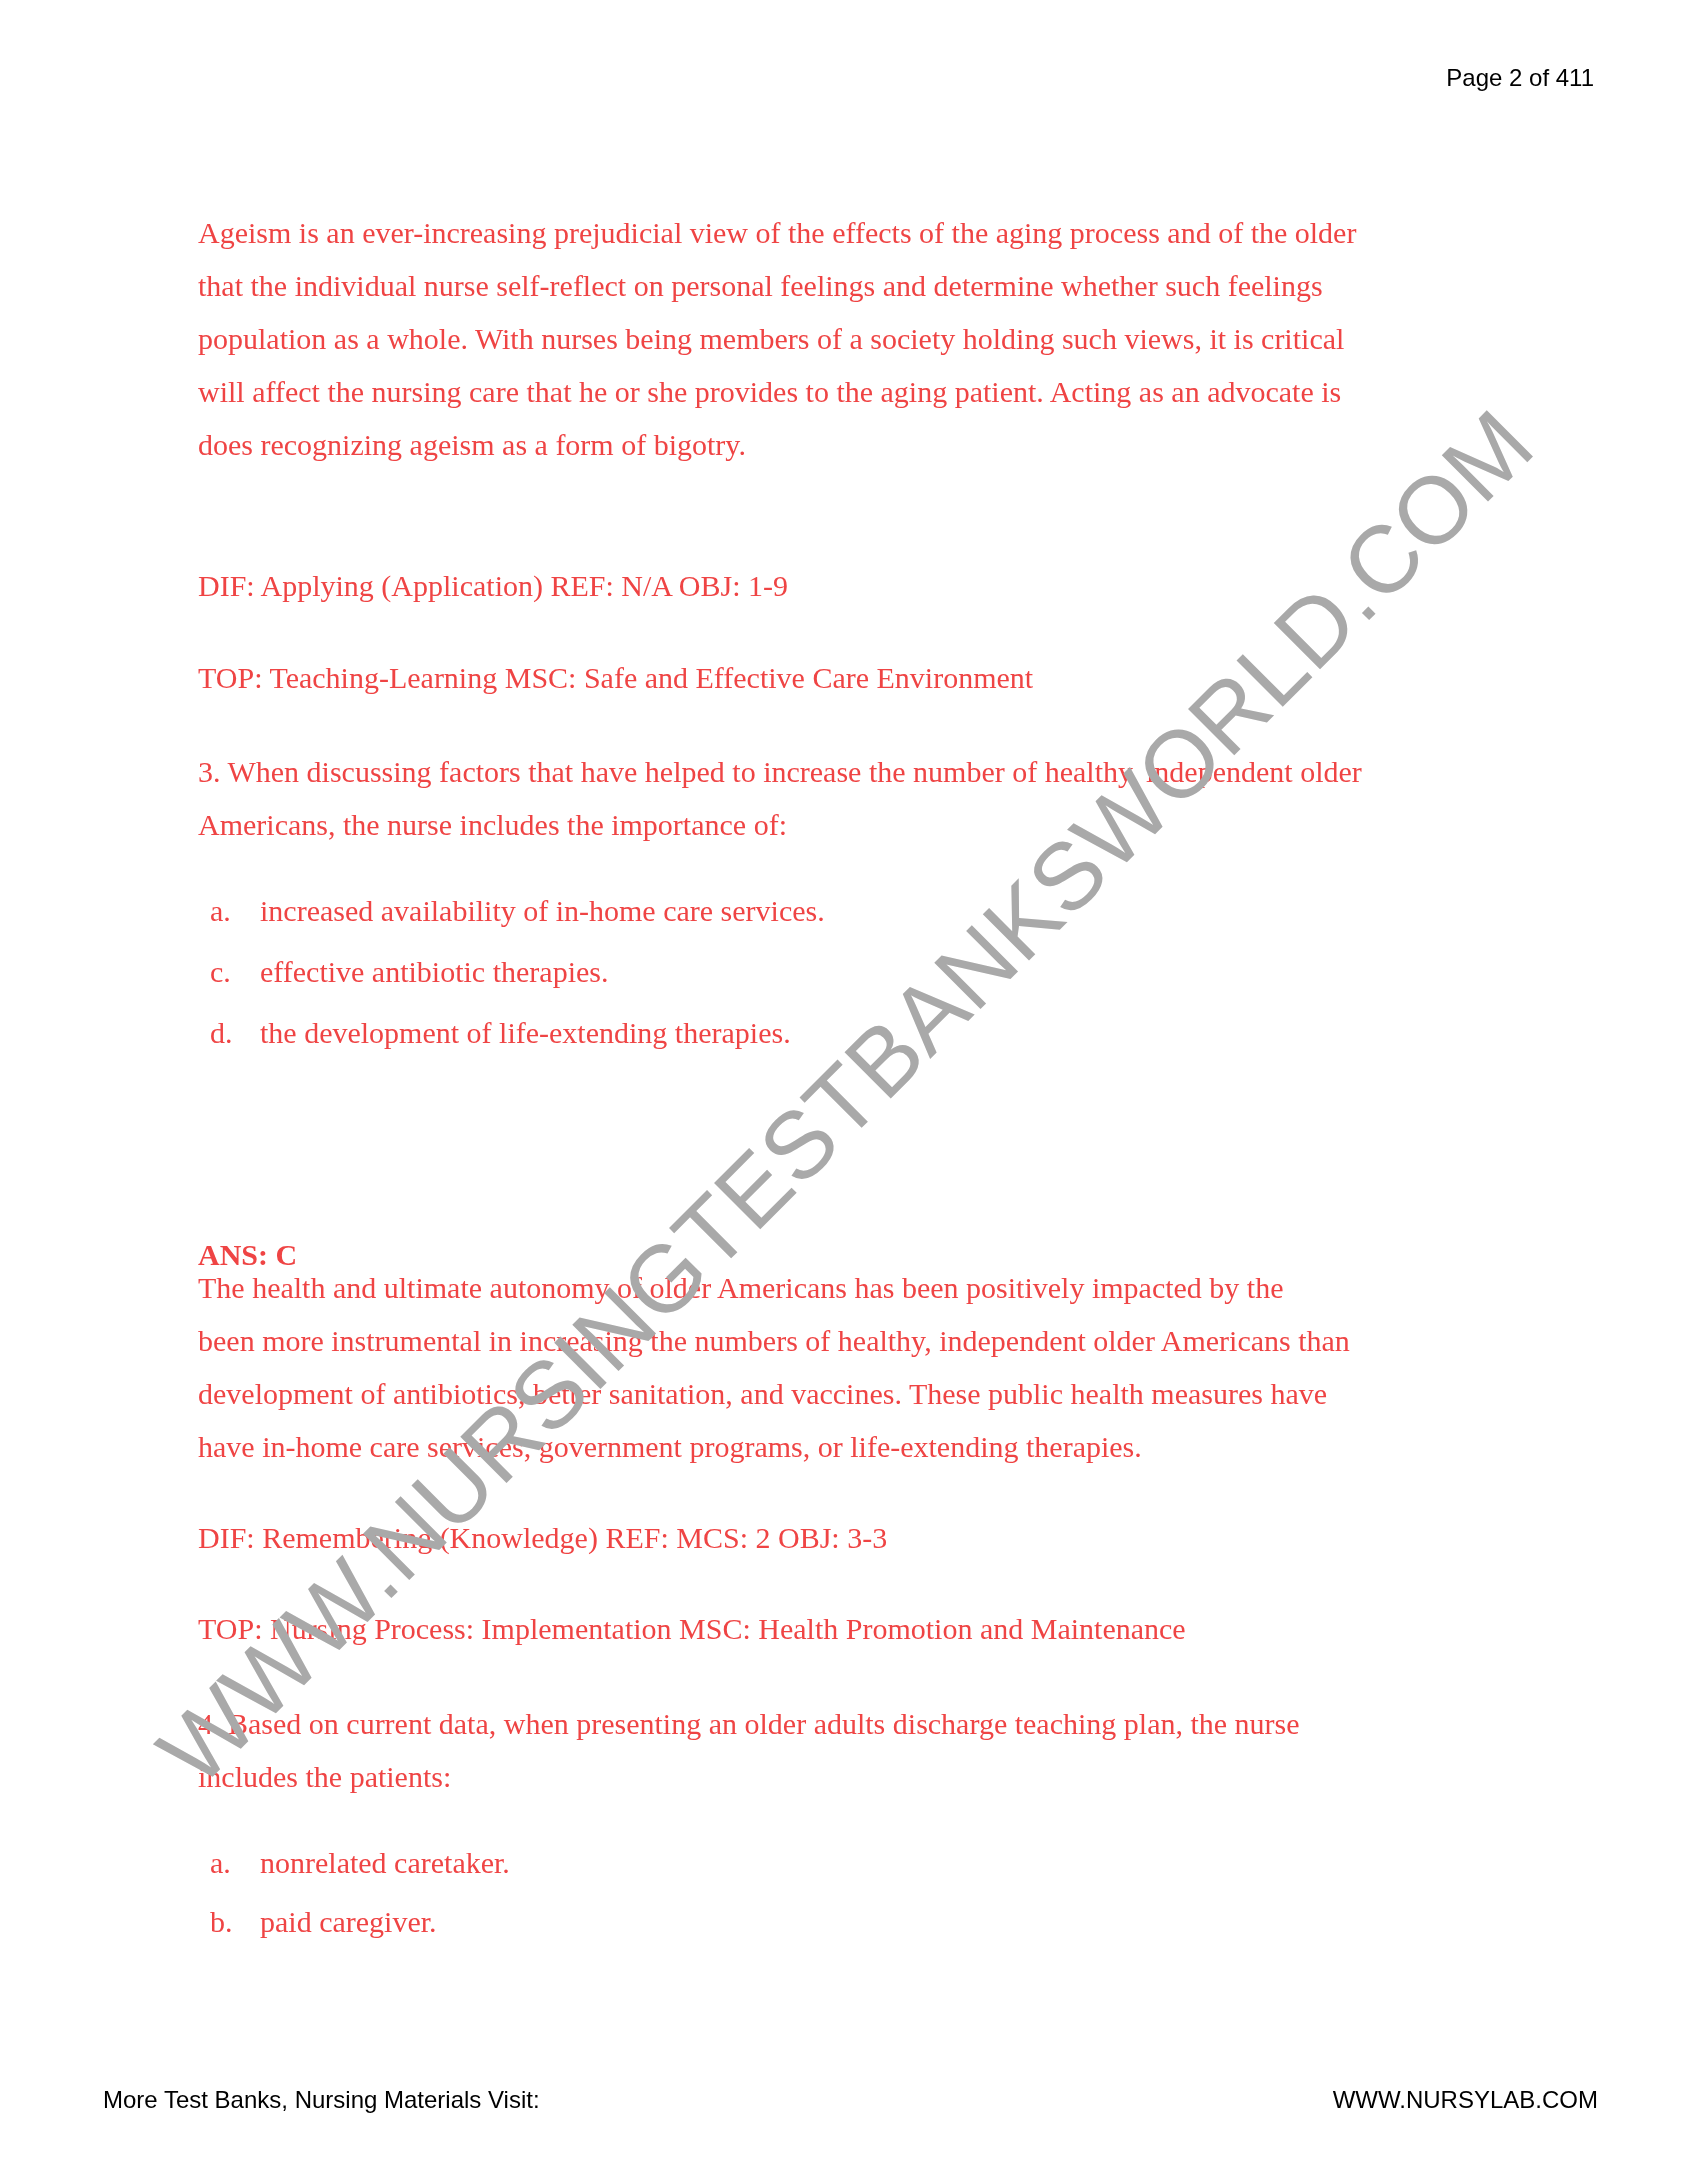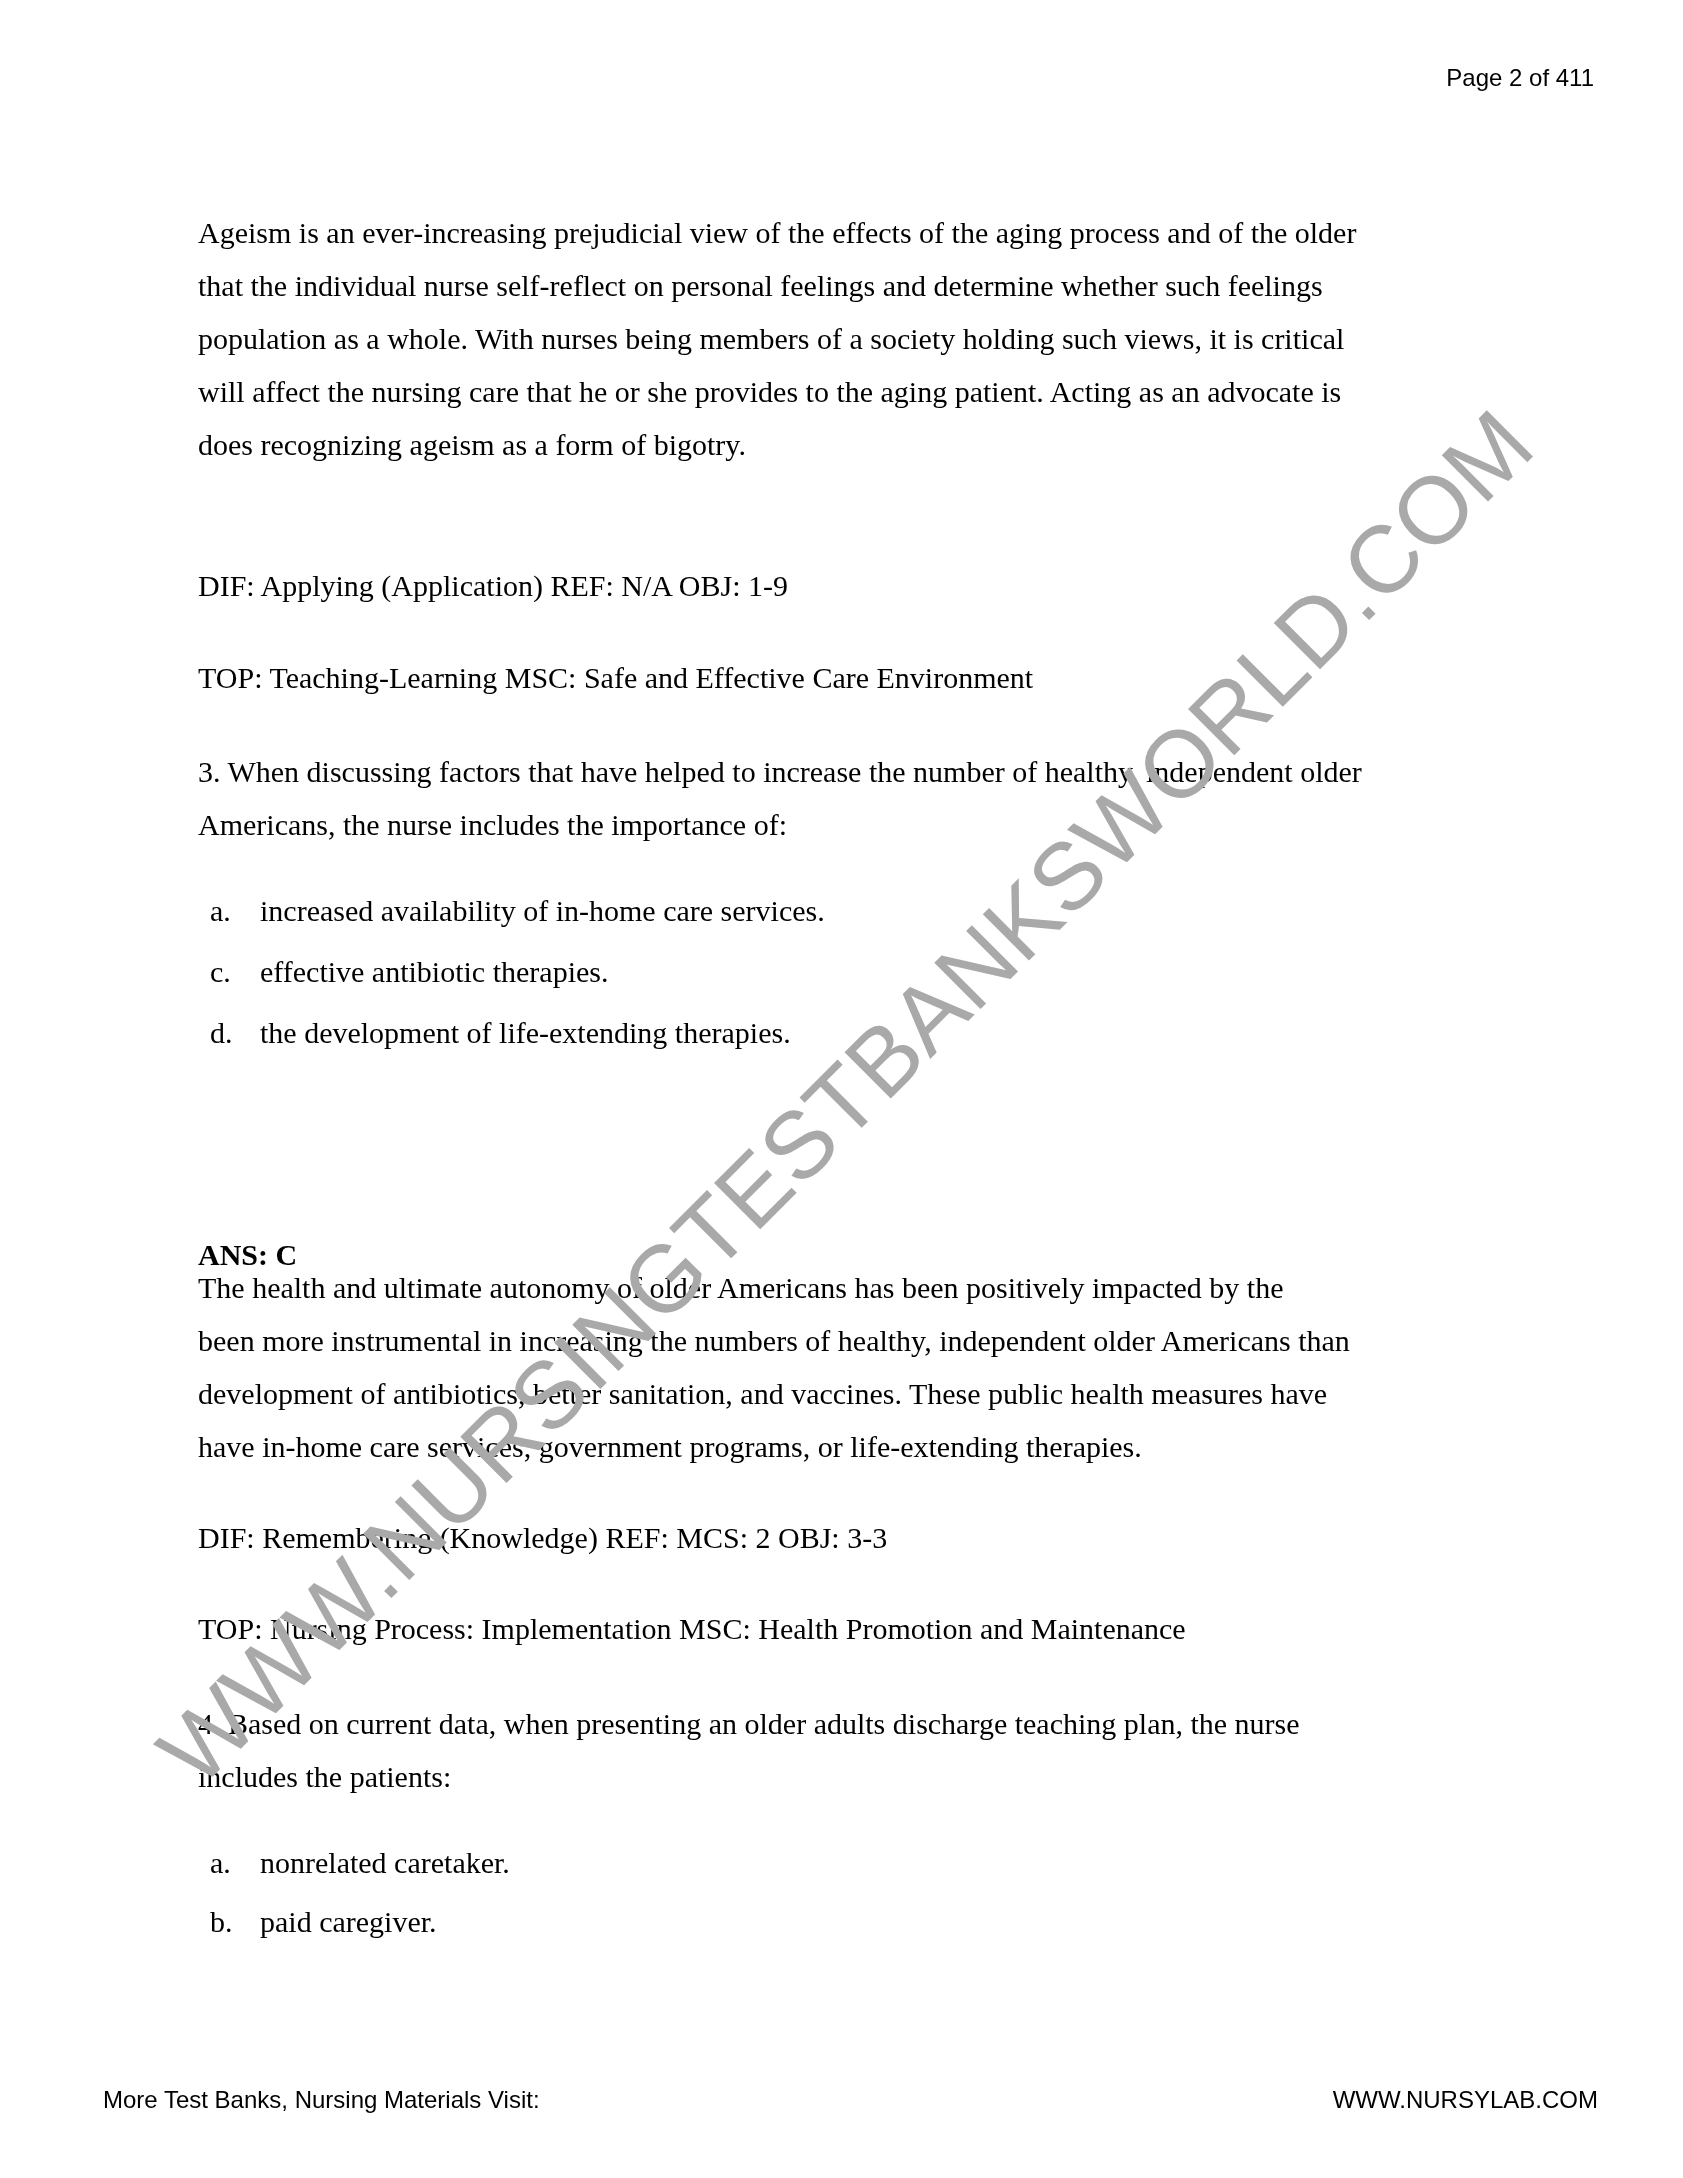--- a/index.html
+++ b/index.html
@@ -1,19 +1,19 @@
 <!DOCTYPE html>
 <html><head>
 <meta charset="utf-8">
 <style>
   html, body { margin: 0; padding: 0; background: #ffffff; }
   body { width: 1683px; height: 2178px; position: relative; overflow: hidden; }
   .page { position: absolute; left: 0; top: 0; width: 1683px; height: 2178px; background: #ffffff; }
   .sans { font-family: "Liberation Sans", "DejaVu Sans", sans-serif; font-size: 24px; line-height: 24px; color: #000; white-space: nowrap; }
-  .serif { font-family: "Liberation Serif", "DejaVu Serif", serif; font-size: 30px; color: #000000; }
+  .serif { font-family: "Liberation Serif", "DejaVu Serif", serif; font-size: 30px; color: #ef4444; }
   .page-number { position: absolute; top: 66px; right: 89px; }
   .footer-left { position: absolute; top: 2088px; left: 87px; margin-left: 16px; }
   .footer-right { position: absolute; top: 2088px; right: 85px; }
   .block { position: absolute; left: 198px; }
   .line { display: block; white-space: nowrap; line-height: 53px; height: 53px; }
   .options { position: absolute; left: 210px; }
   .option { display: block; white-space: nowrap; line-height: 61px; height: 61px; position: relative; }
   .option-letter { display: inline-block; width: 50px; }
   .option-text { display: inline-block; }
   .watermark {

